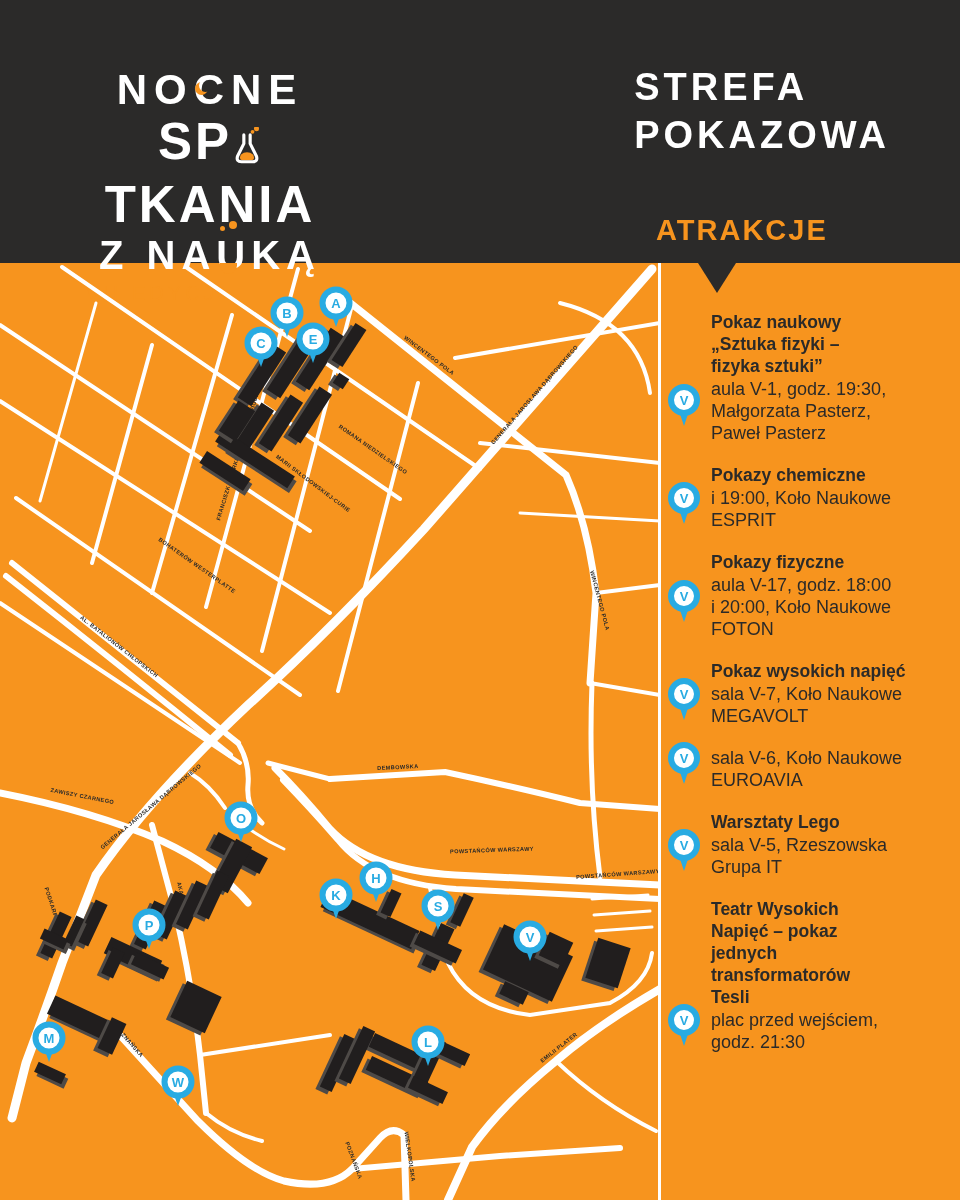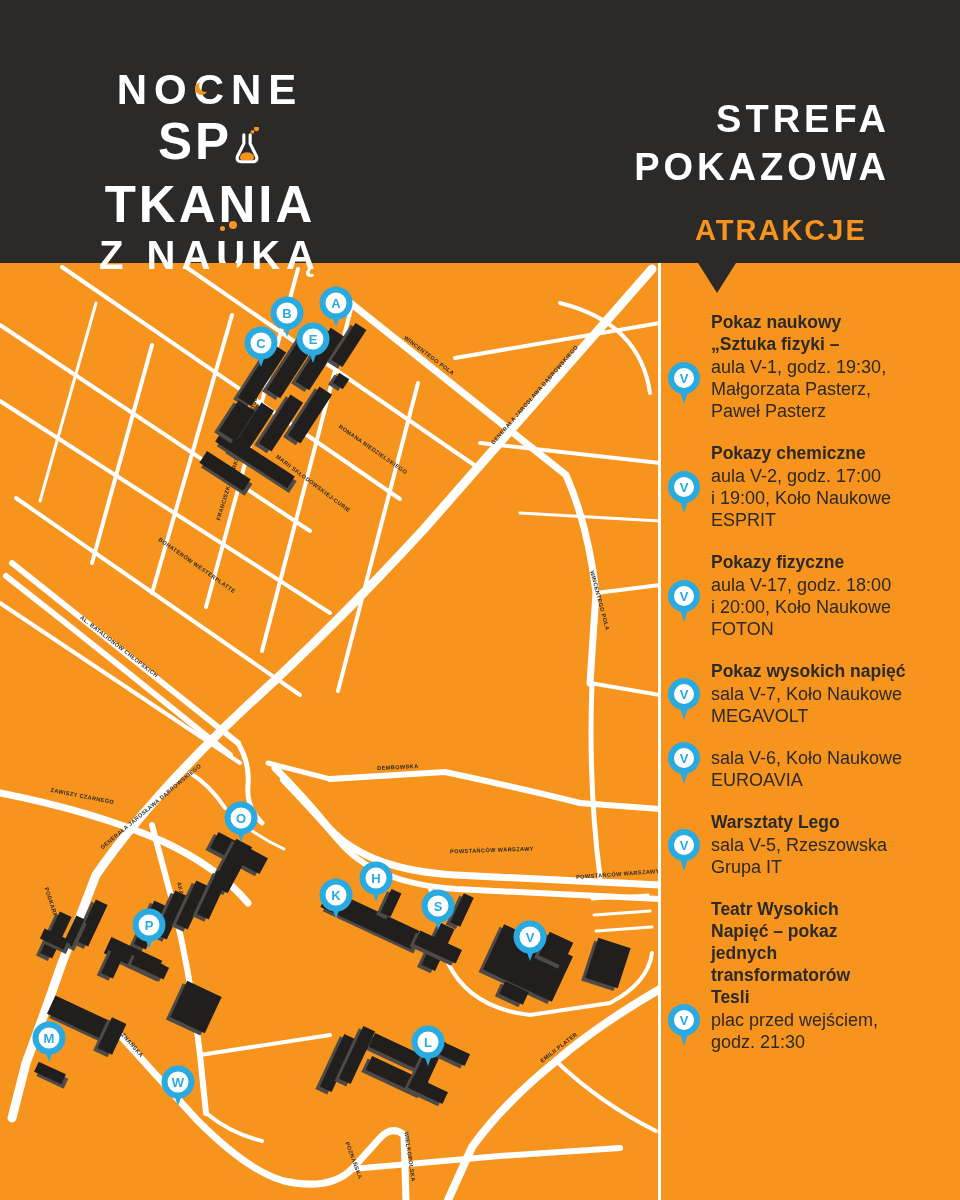--- a/index.html
+++ b/index.html
@@ -20,23 +20,23 @@
            padding-left:16px;margin-top:4px;font-weight:400;}
   .c-wrap,.u-wrap{position:relative;display:inline-block;}
   .moon{position:absolute;left:5px;top:13px;width:13px;height:13px;border-radius:50%;
         background:transparent;box-shadow:-4px 3px 0 0 var(--orange);}
   .u-dot1{position:absolute;left:4px;top:-7px;width:5px;height:5px;border-radius:50%;background:var(--orange);}
   .u-dot2{position:absolute;left:13px;top:-12px;width:8px;height:8px;border-radius:50%;background:var(--orange);}
   .u-liquid{position:absolute;left:4px;bottom:4px;width:17px;height:11px;
             border-radius:0 0 9px 9px;background:var(--orange);}
   .flask{display:inline-block;vertical-align:-6px;}
 
-  .zone-title{position:absolute;right:70px;top:64px;text-align:right;color:var(--white);
-              font-weight:700;font-size:38px;letter-spacing:4px;line-height:1.25;margin-top:32px;}
-  .atrakcje{position:absolute;left:695px;top:214px;color:var(--orange);
+  .zone-title{position:absolute;right:70px;top:64px;text-align:left;color:var(--white);
+              font-weight:700;font-size:38px;letter-spacing:4px;line-height:1.25;}
+  .atrakcje{position:absolute;left:656px;top:214px;color:var(--orange);
             font-weight:700;font-size:29px;letter-spacing:2px;}
   .pointer{position:absolute;left:698px;top:263px;width:0;height:0;
            border-left:19px solid transparent;border-right:19px solid transparent;
            border-top:30px solid var(--dark);}
 
   
   .map-wrap{position:absolute;left:0;top:263px;width:660px;height:937px;}
   .divider{position:absolute;left:658px;top:263px;width:3px;height:937px;background:var(--white);}
 
   
@@ -378,20 +378,21 @@
     </svg>
 </div>
 <div class="divider"></div>
 
 <div class="panel">
   <div id="attractions">
       <div class="item">
         <div class="titles">
           <span class="t-line">Pokaz naukowy</span>
           <span class="t-line">„Sztuka fizyki –</span>
+          <span class="t-line">fizyka sztuki”</span>
         </div>
         <div class="details">
           <span class="pin"><svg width="34" height="46" viewBox="0 0 34 46">
               <path d="M12,28 L17,43 L22,28 Z" fill="#29abe2"></path>
               <circle cx="17" cy="17" r="13" fill="#ffffff" stroke="#29abe2" stroke-width="6"></circle>
               <text x="17" y="22" text-anchor="middle" font-family="Liberation Sans,sans-serif" font-size="13" font-weight="bold" fill="#29abe2">V</text>
             </svg></span>
           <span class="d-line">aula V-1, godz. 19:30,</span>
           <span class="d-line">Małgorzata Pasterz,</span>
           <span class="d-line">Paweł Pasterz</span>
@@ -400,21 +401,20 @@
       <div class="item">
         <div class="titles">
           <span class="t-line">Pokazy chemiczne</span>
         </div>
         <div class="details">
           <span class="pin"><svg width="34" height="46" viewBox="0 0 34 46">
               <path d="M12,28 L17,43 L22,28 Z" fill="#29abe2"></path>
               <circle cx="17" cy="17" r="13" fill="#ffffff" stroke="#29abe2" stroke-width="6"></circle>
               <text x="17" y="22" text-anchor="middle" font-family="Liberation Sans,sans-serif" font-size="13" font-weight="bold" fill="#29abe2">V</text>
             </svg></span>
-          <span class="d-line">aula V-2, godz. 17:00</span>
           <span class="d-line">i 19:00, Koło Naukowe</span>
           <span class="d-line">ESPRIT</span>
         </div>
       </div>
       <div class="item">
         <div class="titles">
           <span class="t-line">Pokazy fizyczne</span>
         </div>
         <div class="details">
           <span class="pin"><svg width="34" height="46" viewBox="0 0 34 46">

